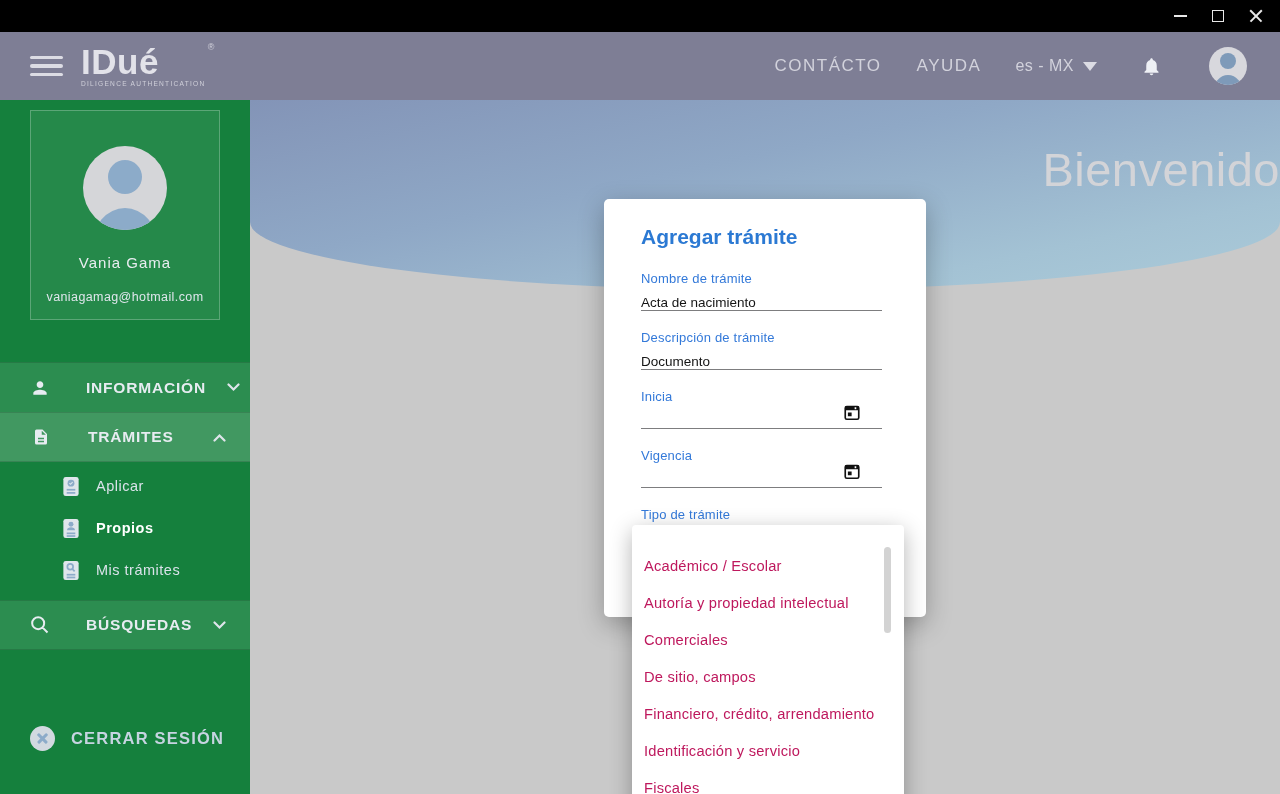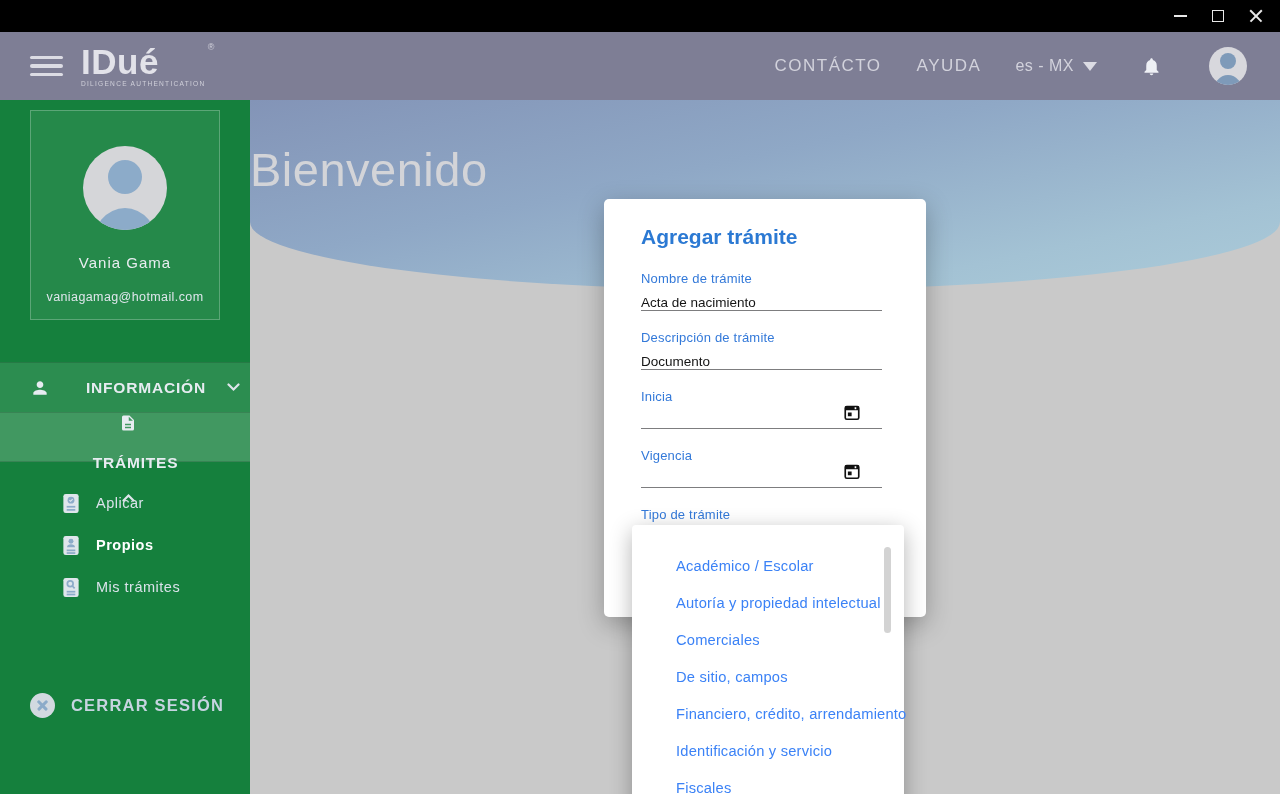--- a/index.html
+++ b/index.html
@@ -42,59 +42,59 @@
   .avatar-lg { margin-top:35px; width:84px; height:84px; border-radius:50%; background:#d5d6d9; position:relative; overflow:hidden; }
   .avatar-lg .head { position:absolute; top:14px; left:50%; transform:translateX(-50%); width:34px; height:34px; border-radius:50%; background:#8cabc9; }
   .avatar-lg .shoulders { position:absolute; bottom:-16px; left:50%; transform:translateX(-50%); width:66px; height:38px; border-radius:50% 50% 0 0 / 100% 100% 0 0; background:#8cabc9; }
   .profile-name { margin-top:24px; font-size:15px; letter-spacing:1px; color:#e9edf1; }
   .profile-email { margin-top:19px; font-size:12.5px; letter-spacing:0.4px; color:#dfe6ec; }
 
   .nav { margin-top:42px; }
   .nav-row { height:50px; display:flex; align-items:center; padding:0 24px 0 30px; border-top:1px solid rgba(0,0,0,0.13); cursor:pointer;gap:21px; }
   .nav-row.lit { background:rgba(255,255,255,0.10); }
   .nav-row.active { background:rgba(255,255,255,0.19); }
-  .nav-row.bb { border-bottom:1px solid rgba(0,0,0,0.13);flex-direction:column; }
+  .nav-row.bb { border-bottom:1px solid rgba(0,0,0,0.13); }
   .nav-ico { width:22px; display:flex; justify-content:center; }
   .nav-label { flex:1; margin-left:15px; font-size:15.5px; font-weight:bold; letter-spacing:0.8px; color:#e7ecf1; }
   .chev { width:13px; height:9px; }
   .chev svg { display:block; }
   .chev.up { transform:rotate(180deg); }
 
-  .submenu { padding:20px 0 9px; }
+  .submenu { padding:3px 0 9px; }
   .sub-item { height:42px; display:flex; align-items:center; padding-left:62px; cursor:pointer; }
   .sub-ico { width:19px; display:flex; }
   .sub-label { margin-left:15px; font-size:14.5px; letter-spacing:0.5px; color:#dae2ea; }
   .sub-item.active .sub-label { font-weight:bold; color:#ffffff; }
 
   .logout { margin-top:66px; height:44px; display:flex; align-items:center; padding-left:30px; cursor:pointer; }
   .logout-ico { width:25px; height:25px; border-radius:50%; background:#d2d9e0; position:relative; }
   .logout-ico:before,.logout-ico:after { content:""; position:absolute; left:6px; top:11.3px; width:13px; height:2.6px; background:#8cabc9; border-radius:1px; }
   .logout-ico:before { transform:rotate(45deg); }
   .logout-ico:after { transform:rotate(-45deg); }
   .logout-label { margin-left:16px; font-size:16.5px; font-weight:bold; letter-spacing:1.2px; color:#c6d4e1; }
 
   
   .main { flex:1; position:relative; background:#c9c9c9; overflow:hidden; }
   .blue-cap { position:absolute; top:0; left:0; width:100%; height:190px;
     background:linear-gradient(168deg,#8394b7 0%,#8fa8c6 40%,#a3c2d4 78%,#abcbd9 100%);
     border-bottom-left-radius:50% 68px; border-bottom-right-radius:50% 68px; }
-  .welcome { position:absolute; top:42px; left:0; right:0; text-align:left; font-size:47px; font-weight:500; letter-spacing:0.5px; color:#d3d4d8; }
+  .welcome { position:absolute; top:42px; left:0; right:0; text-align:right; font-size:47px; font-weight:500; letter-spacing:0.5px; color:#d3d4d8; }
 
   
   .modal { position:absolute; left:354px; top:99px; width:322px; height:418px; background:#fff; border-radius:5px; box-shadow:0 8px 26px rgba(0,0,0,0.28); padding:25px 44px 0 37px; z-index:1; }
   .modal-title { font-size:21px; font-weight:bold; color:#2b79d3; line-height:26px; margin-bottom:21px; }
   .field { height:59px; }
   .f-label { font-size:13px; color:#3379d9; height:16px; margin-bottom:2px; letter-spacing:0.2px; }
   .f-control { height:22px; border-bottom:1px solid #7d7d7f; position:relative; font-size:13.5px; color:#141414; display:flex; align-items:flex-end; padding-bottom:0; }
   .cal-ico { position:absolute; right:21px; bottom:6px; display:flex; cursor:pointer; }
   .sel-caret { position:absolute; right:7px; bottom:12px; width:0; height:0; border-left:6.5px solid transparent; border-right:6.5px solid transparent; border-top:8px solid #1c1c1c; cursor:pointer; }
 
   
   .dropdown { position:absolute; left:382px; top:425px; width:272px; height:369px; background:#fff; border-radius:4px; box-shadow:0 6px 22px rgba(0,0,0,0.30); padding-top:23px; z-index:2; }
-  .dd-option { height:37px; line-height:37px; padding-left:44px; font-size:14.7px; color:#3b82f6; letter-spacing:0.2px; white-space:nowrap; cursor:pointer; }
+  .dd-option { height:37px; line-height:37px; padding-left:12px; font-size:14.7px; color:#be185d; letter-spacing:0.2px; white-space:nowrap; cursor:pointer; }
   .dd-thumb { position:absolute; right:13px; top:22px; width:7px; height:86px; background:#d3d3d3; border-radius:4px; cursor:pointer; }
 </style>
 </head>
 <body>
 
 <div class="titlebar">
   <div class="tb-btn">
       <div class="tb-min"></div>
     </div>
   <div class="tb-btn">
@@ -207,20 +207,33 @@
                 <circle cx="8.2" cy="7" r="3" fill="none" stroke="#8cabc9" stroke-width="1.8"></circle>
                 <line x1="10.4" y1="9.4" x2="12.8" y2="12" stroke="#8cabc9" stroke-width="1.8"></line>
                 <rect x="4.5" y="14.5" width="9" height="1.8" fill="#8cabc9"></rect>
                 <rect x="4.5" y="17.4" width="9" height="1.8" fill="#8cabc9"></rect>
               </svg>
           </span>
           <span class="sub-label">Mis trámites</span>
         </div>
       </div>
 
+      <div class="nav-row lit bb">
+        <span class="nav-ico">
+          <svg width="20" height="20" viewBox="0 0 24 24">
+              <path fill="none" stroke="#e7ecf1" stroke-width="2.4" d="M15.2 15.2L21 21M9.8 17a7.2 7.2 0 1 1 0-14.4 7.2 7.2 0 0 1 0 14.4z"></path>
+            </svg>
+        </span>
+        <span class="nav-label">BÚSQUEDAS</span>
+        <span class="chev">
+          <svg width="13" height="9" viewBox="0 0 13 9">
+              <polyline points="1.5,1.5 6.5,6.5 11.5,1.5" fill="none" stroke="#dfe5eb" stroke-width="2.2" stroke-linecap="round"></polyline>
+            </svg>
+        </span>
+      </div>
     </div>
 
     <div class="logout">
       <span class="logout-ico"></span>
       <span class="logout-label">CERRAR SESIÓN</span>
     </div>
   </div>
 
   <div class="main">
     <div class="blue-cap"></div>

